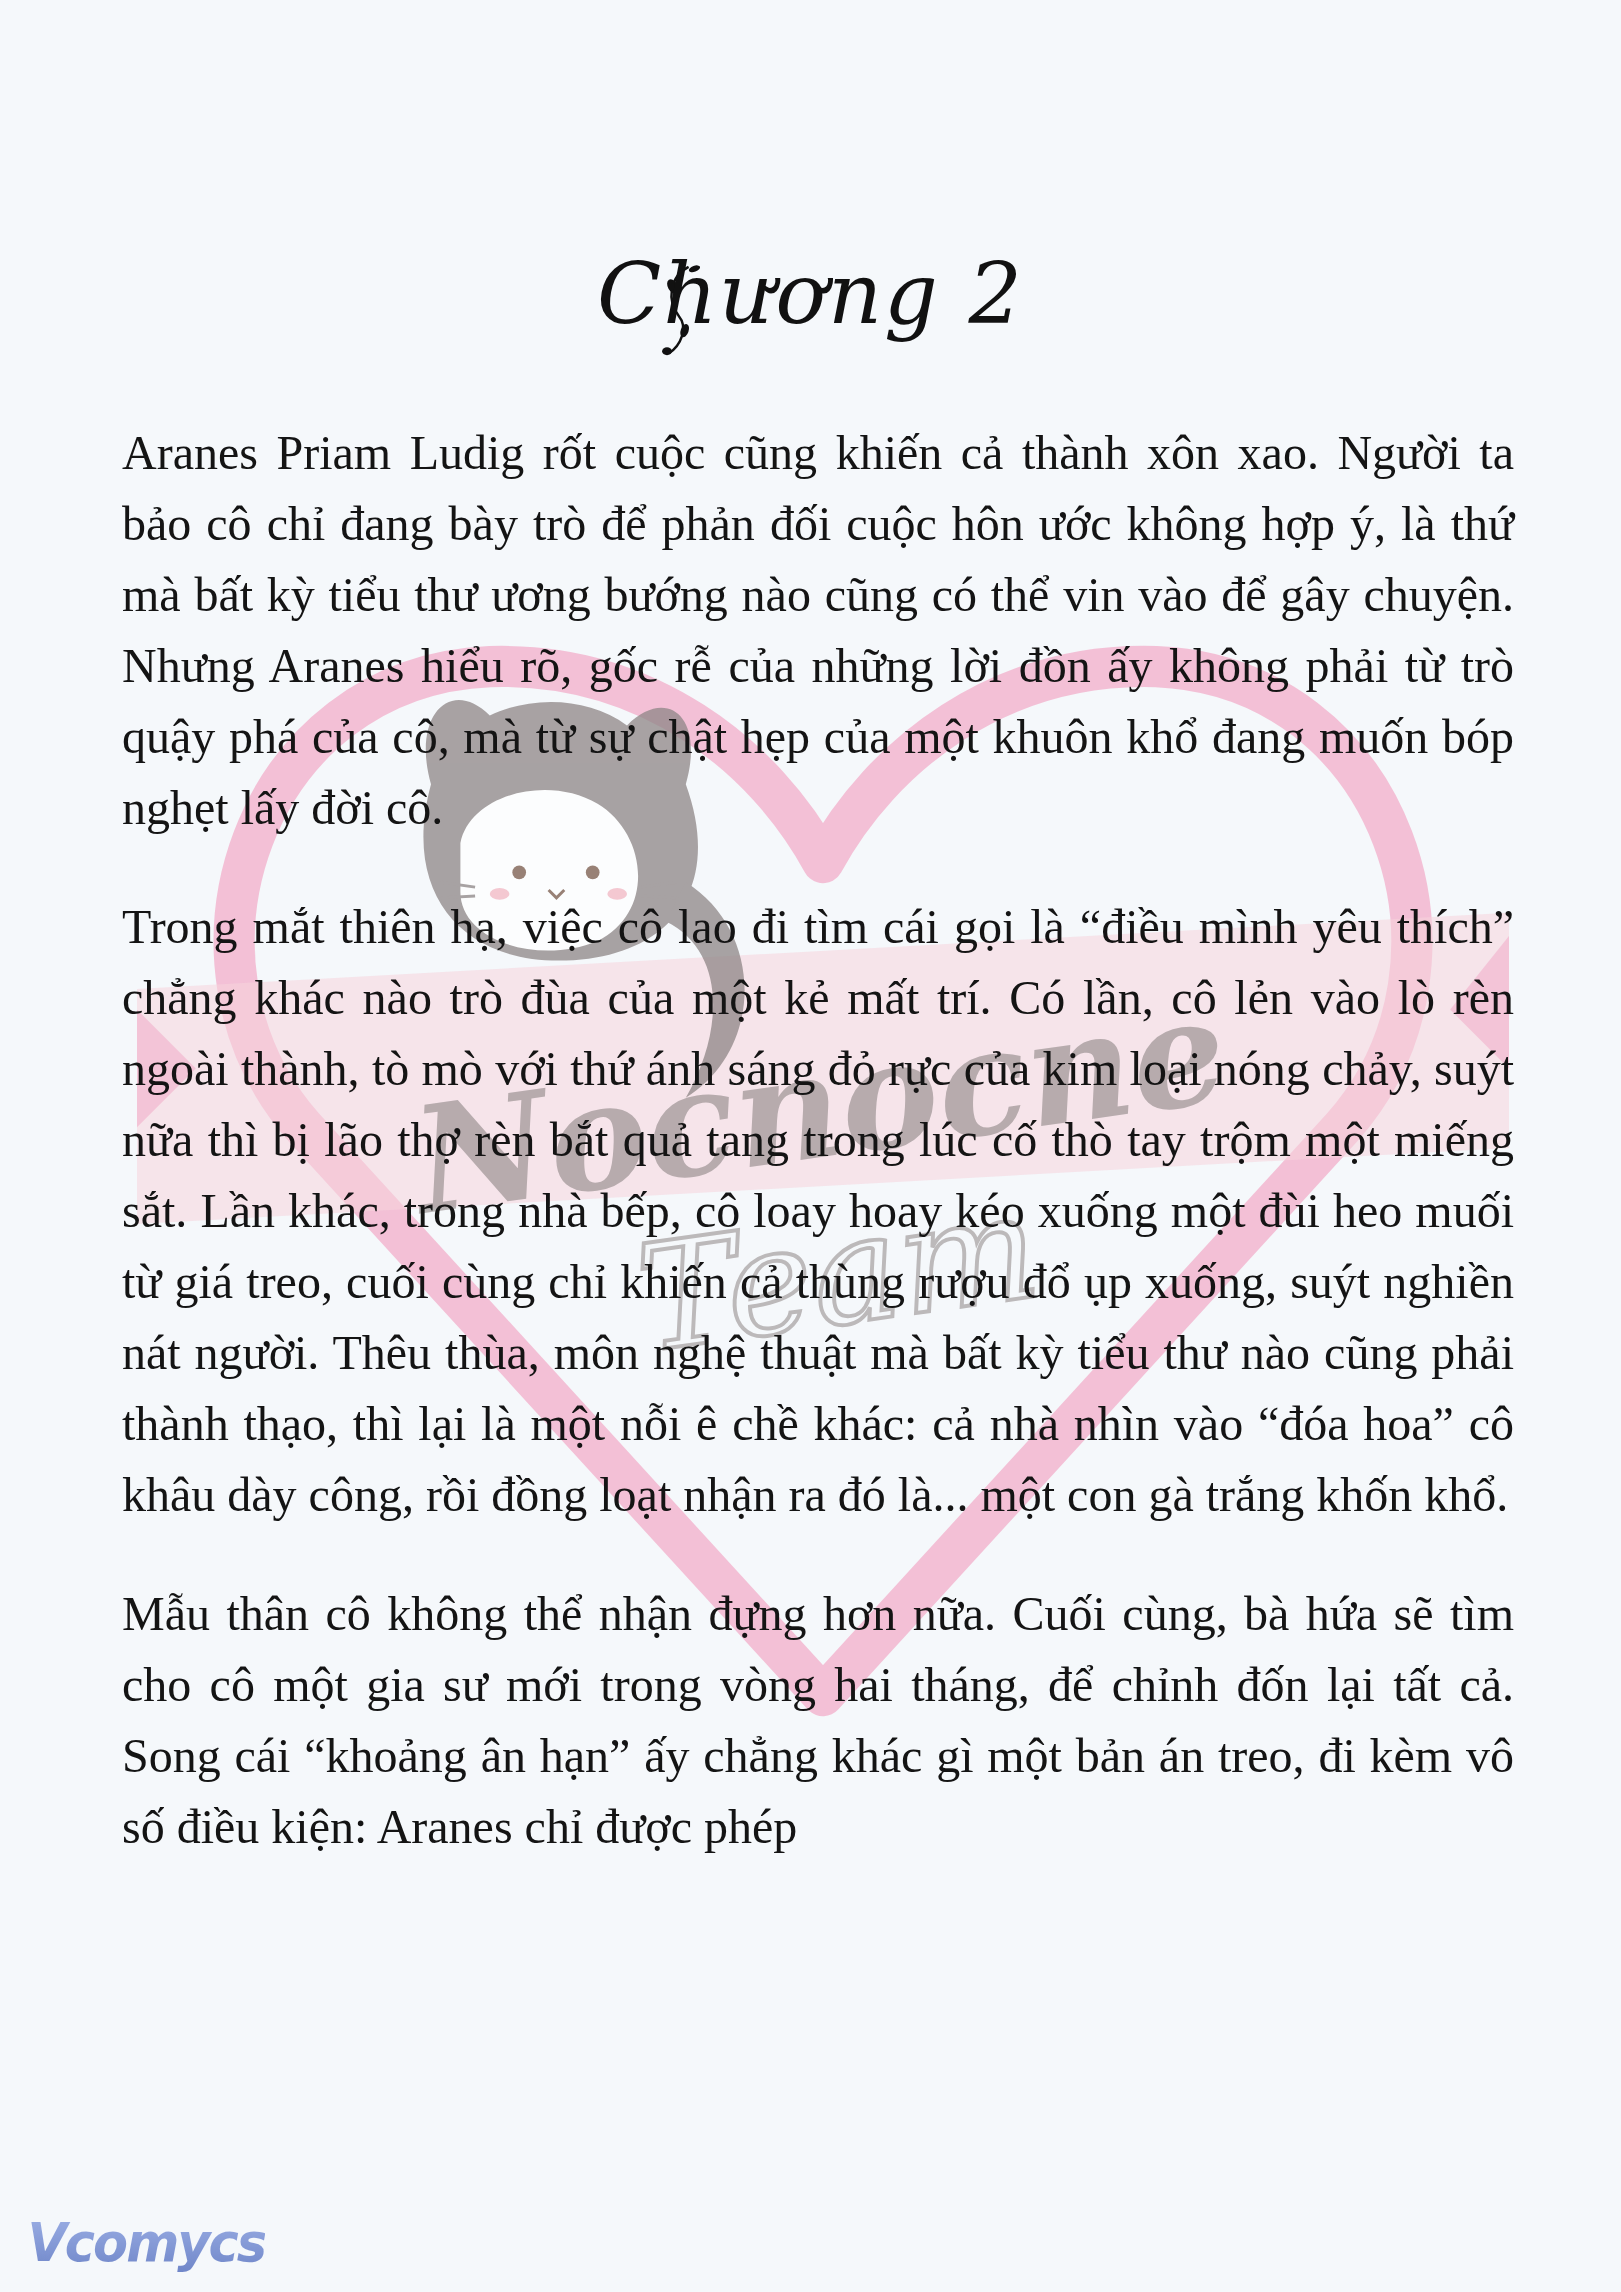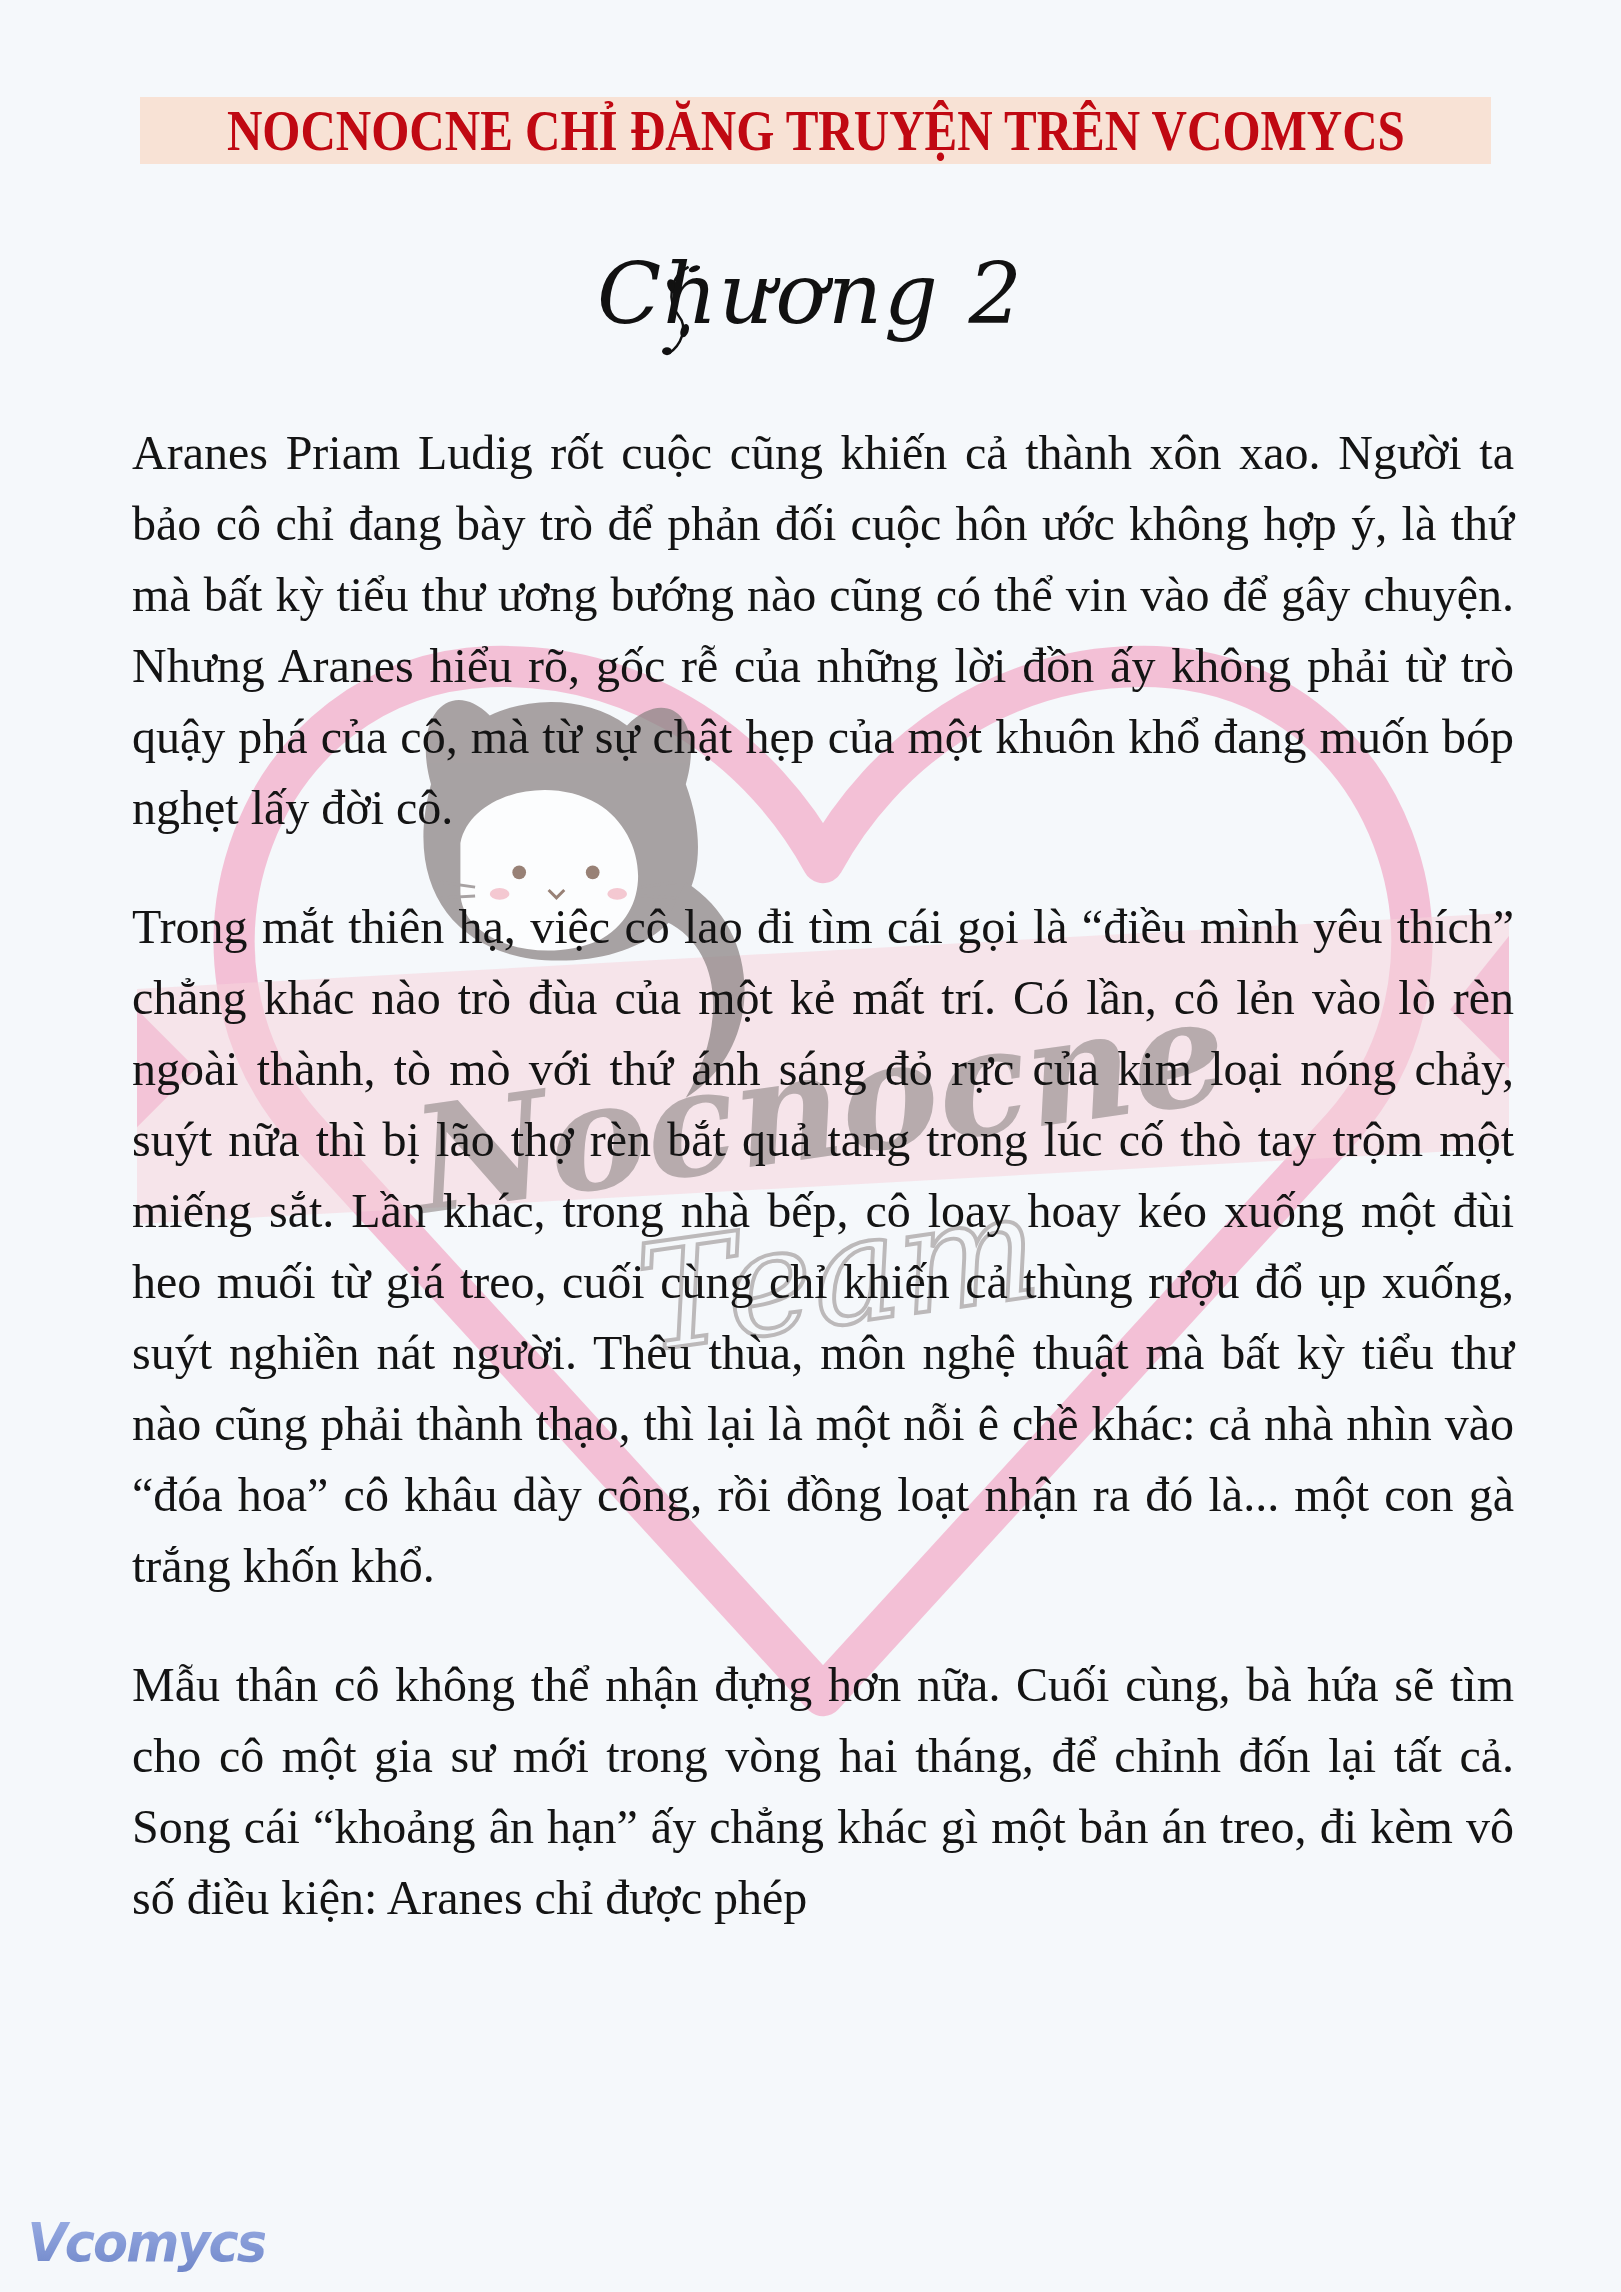--- a/index.html
+++ b/index.html
@@ -76,21 +76,21 @@
 
     
     .content {
       position: absolute;
       left: 122px;
       top: 417px;
       width: 1392px;
       z-index: 2;
     }
     .para {
-      margin: 0 0 48px 10px;
+      margin: 0 0 48px 0;
       font-size: 48px;
       line-height: 71px;
       text-align: justify;
       text-align-last: left;
       hyphens: none;
     }
 
     
     .footer-logo {
       position: absolute;
@@ -111,23 +111,20 @@
       background-clip: text;
       -webkit-text-fill-color: transparent;
       transform: scaleY(1.05);
     }
   </style>
 </head>
 <body>
 
 <div class="page">
 
-  <div class="banner">
-    <span class="banner-text">NOCNOCNE CHỈ ĐĂNG TRUYỆN TRÊN VCOMYCS</span>
-  </div>
 
   <svg class="title-flourish" viewBox="0 0 70 110">
     <path d="M30 10 C 10 20, 8 45, 20 60 C 30 72, 22 90, 10 98" fill="none" stroke="#111" stroke-width="2.5"></path>
     <ellipse cx="14" cy="30" rx="5" ry="8" fill="#111" transform="rotate(-30 14 30)"></ellipse>
     <ellipse cx="26" cy="75" rx="4" ry="7" fill="#111" transform="rotate(20 26 75)"></ellipse>
     <ellipse cx="8" cy="96" rx="5" ry="4" fill="#111"></ellipse>
     <ellipse cx="36" cy="12" rx="6" ry="3" fill="#111" transform="rotate(-20 36 12)"></ellipse>
   </svg>
   <div class="chapter-title">Chương 2</div>
 

